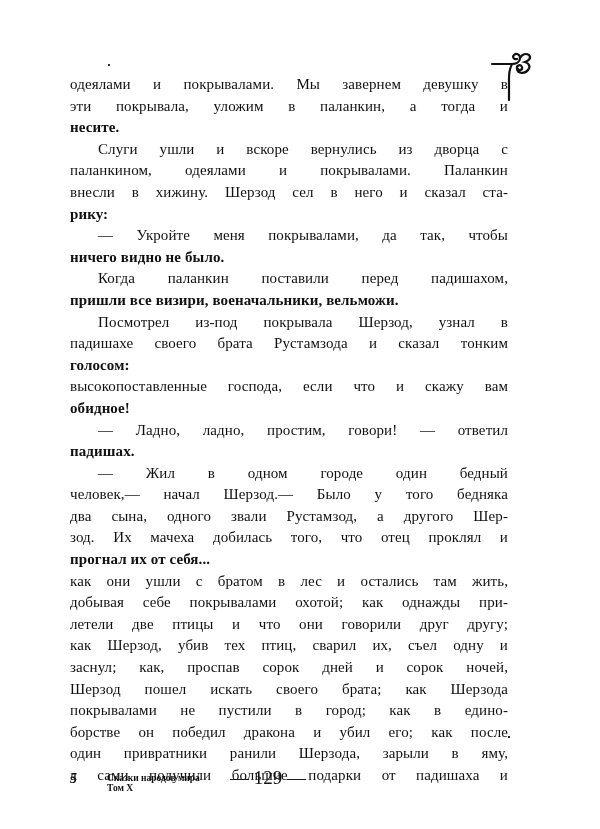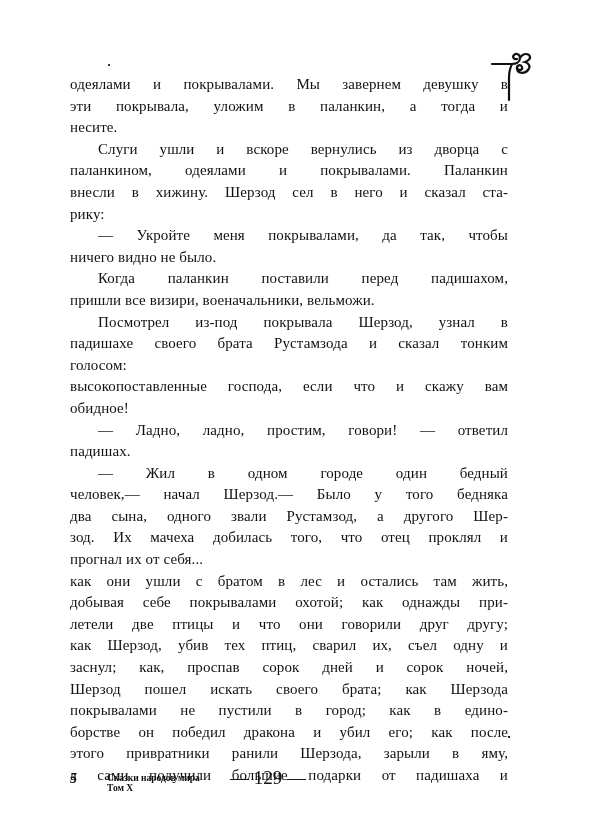--- a/index.html
+++ b/index.html
@@ -3,21 +3,21 @@
 <meta charset="utf-8">
 <style>
   html, body { margin: 0; padding: 0; background: #ffffff; }
   body { width: 600px; height: 829px; position: relative; overflow: hidden;
          font-family: "Liberation Serif", "DejaVu Serif", serif; color: #111; }
   .dot { position: absolute; left: 108px; top: 64px; width: 2px; height: 2px; background: #333; }
   .ornament { position: absolute; left: 490px; top: 50px; width: 44px; height: 58px; }
   .text { position: absolute; left: 70px; top: 74px; width: 438px; }
   .line { height: 21.6px; line-height: 21.6px; font-size: 15px; white-space: nowrap;
           text-align: justify; text-align-last: justify; letter-spacing: 0.1px; }
-  .line.last { text-align-last: left; }
+  .line.last { text-align-last: left; font-weight: bold; }
   .line.indent { padding-left: 28px; }
   .footer { position: absolute; top: 771px; left: 70px; width: 440px; }
   .sig-num { position: absolute; left: 0; top: 0; font-style: italic; font-weight: bold; font-size: 14px; }
   .sig-text { position: absolute; left: 37px; top: 2px; font-size: 9.5px; line-height: 10px; font-weight: bold; }
   .page-num { position: absolute; left: 160px; top: -4px; font-size: 19px; }
   .corner-tick { position: absolute; left: 508px; top: 736px; width: 2px; height: 2px; background: #222; }
 </style>
 </head>
 <body>
 
@@ -56,21 +56,21 @@
     <div class="line">зод. Их мачеха добилась того, что отец проклял и</div>
     <div class="line last">прогнал их от себя...</div>
     <div class="line">как они ушли с братом в лес и остались там жить,</div>
     <div class="line">добывая себе покрывалами охотой; как однажды при-</div>
     <div class="line">летели две птицы и что они говорили друг другу;</div>
     <div class="line">как Шерзод, убив тех птиц, сварил их, съел одну и</div>
     <div class="line">заснул; как, проспав сорок дней и сорок ночей,</div>
     <div class="line">Шерзод пошел искать своего брата; как Шерзода</div>
     <div class="line">покрывалами не пустили в город; как в едино-</div>
     <div class="line">борстве он победил дракона и убил его; как после</div>
-    <div class="line">этого привратники ранили Шерзода, зарыли в яму,</div>
+    <div class="line">один привратники ранили Шерзода, зарыли в яму,</div>
     <div class="line">а сами получили большие подарки от падишаха и</div>
   </div>
 
 <div class="corner-tick"></div>
 
 <div class="footer">
   <span class="sig-num">5</span>
   <div class="sig-text">
     <div>Сказки народов мира</div>
     <div>Том X</div>

